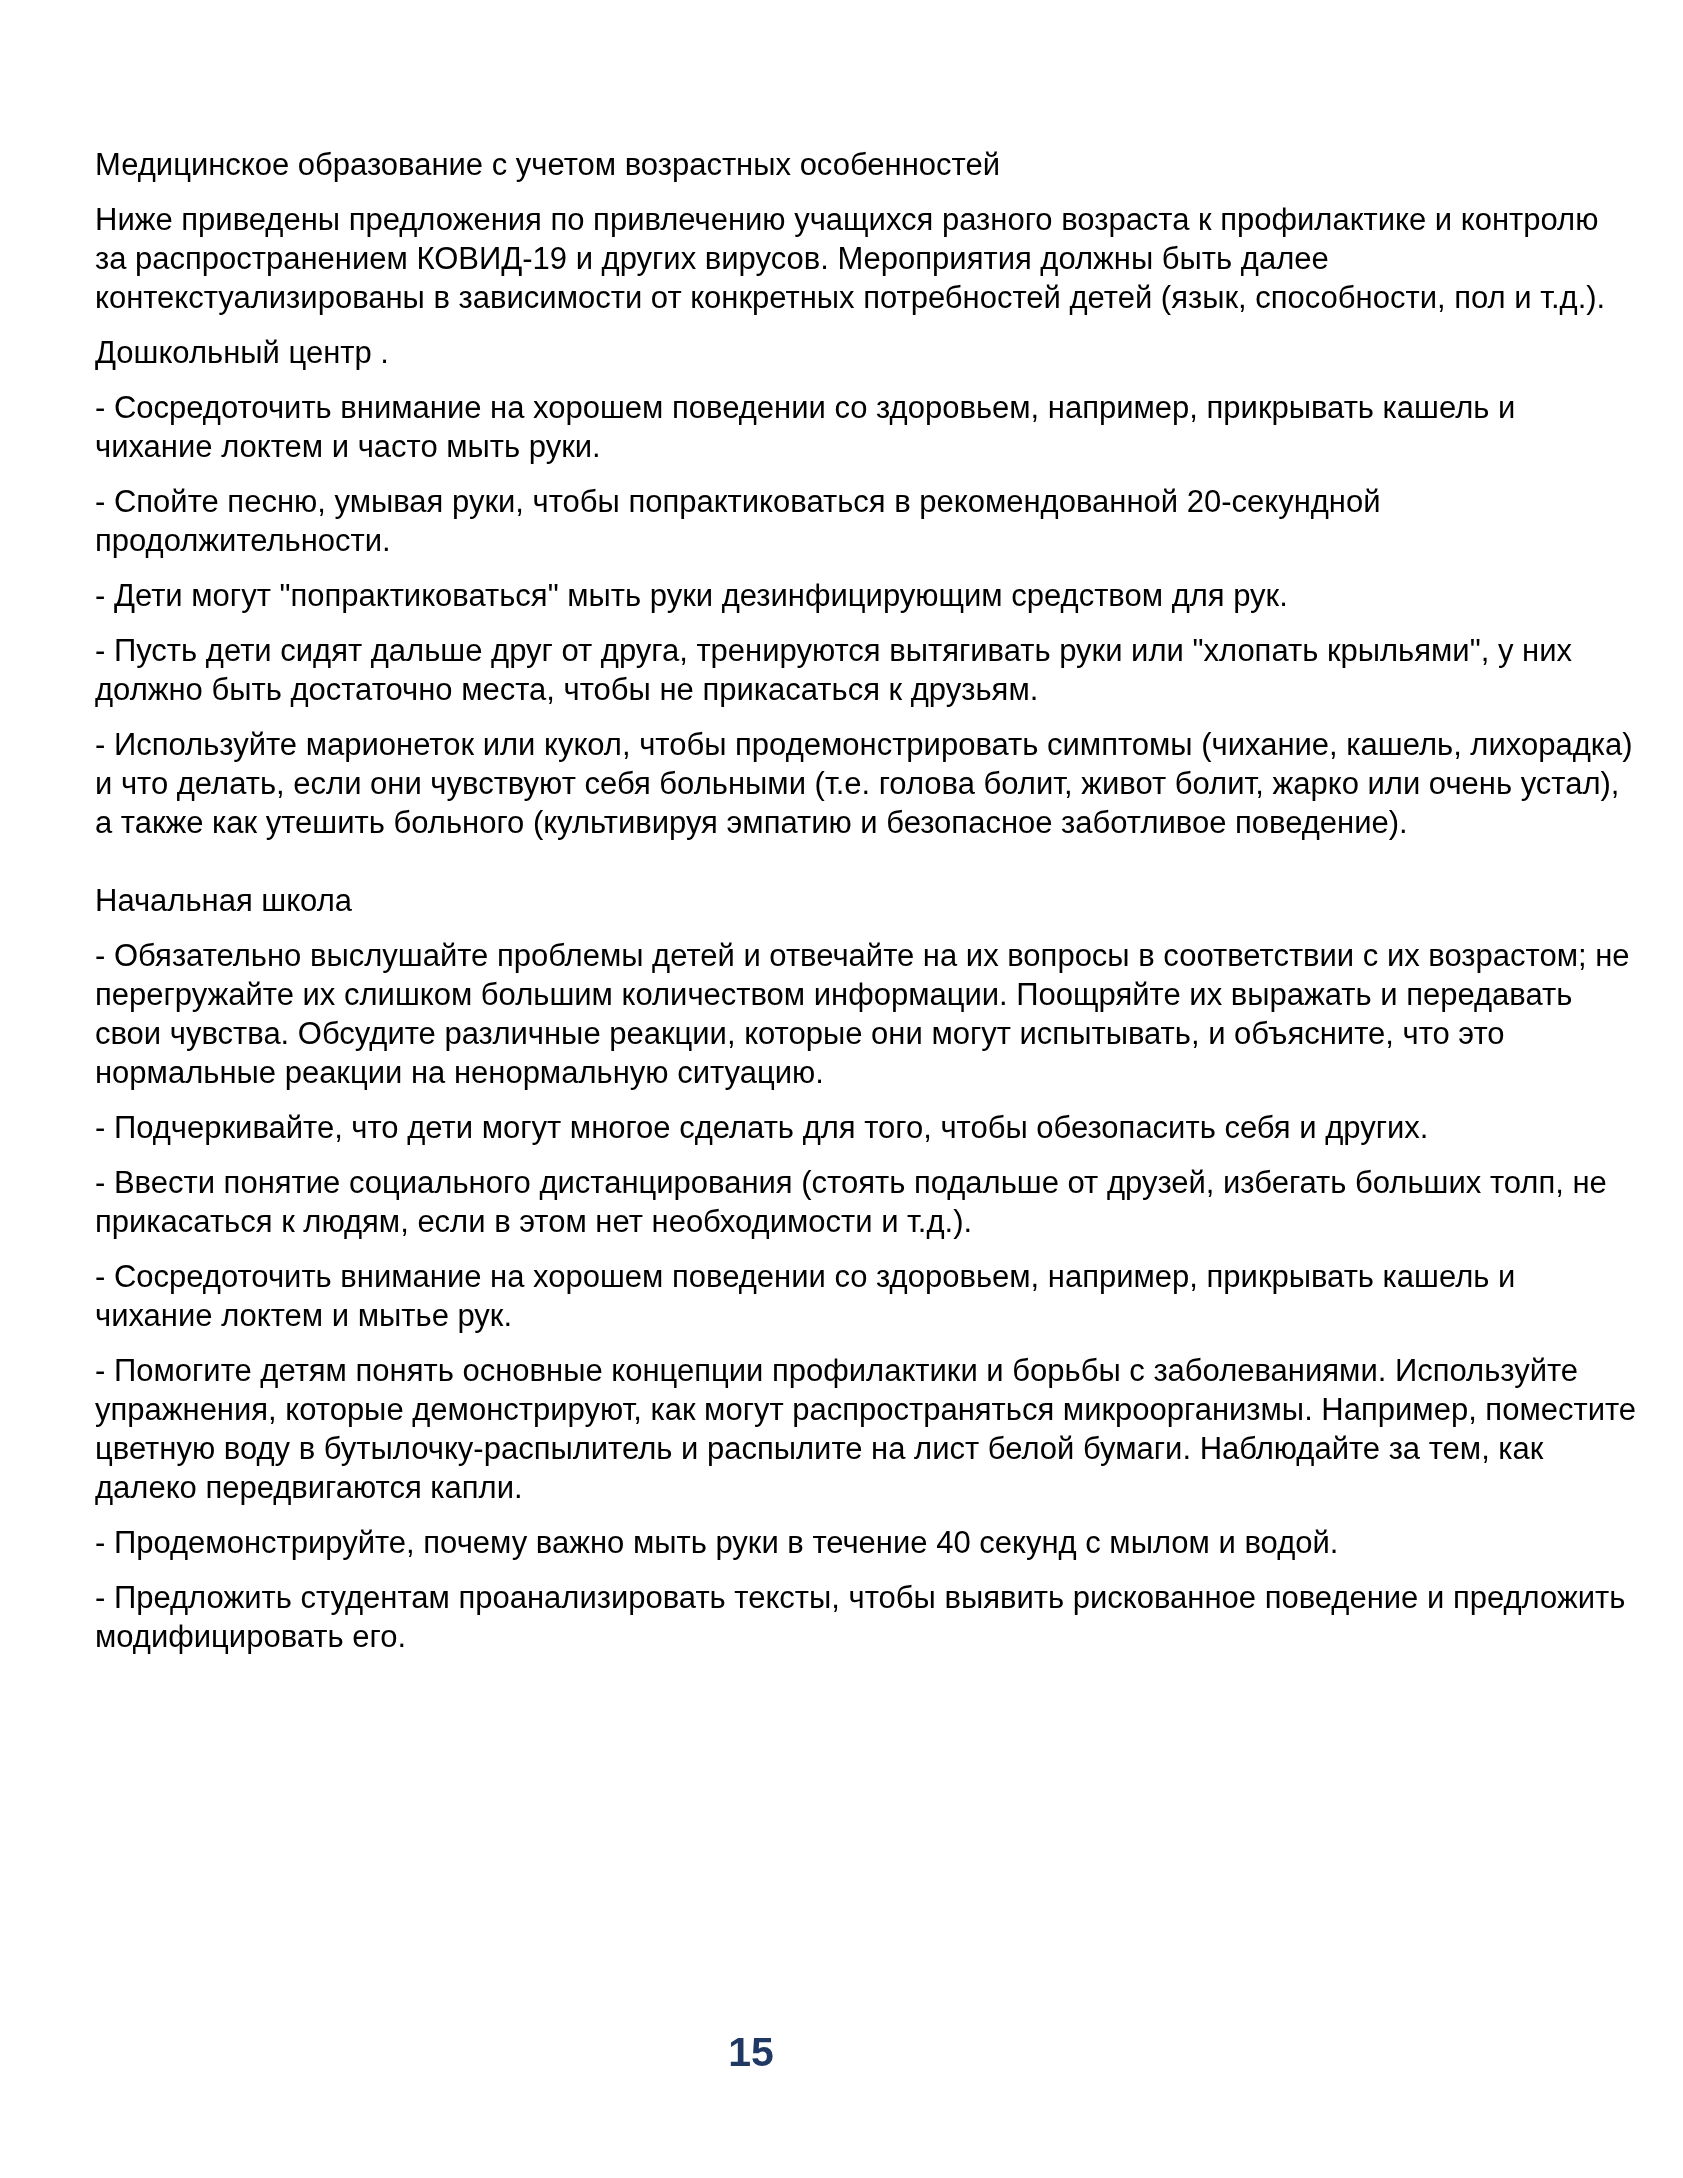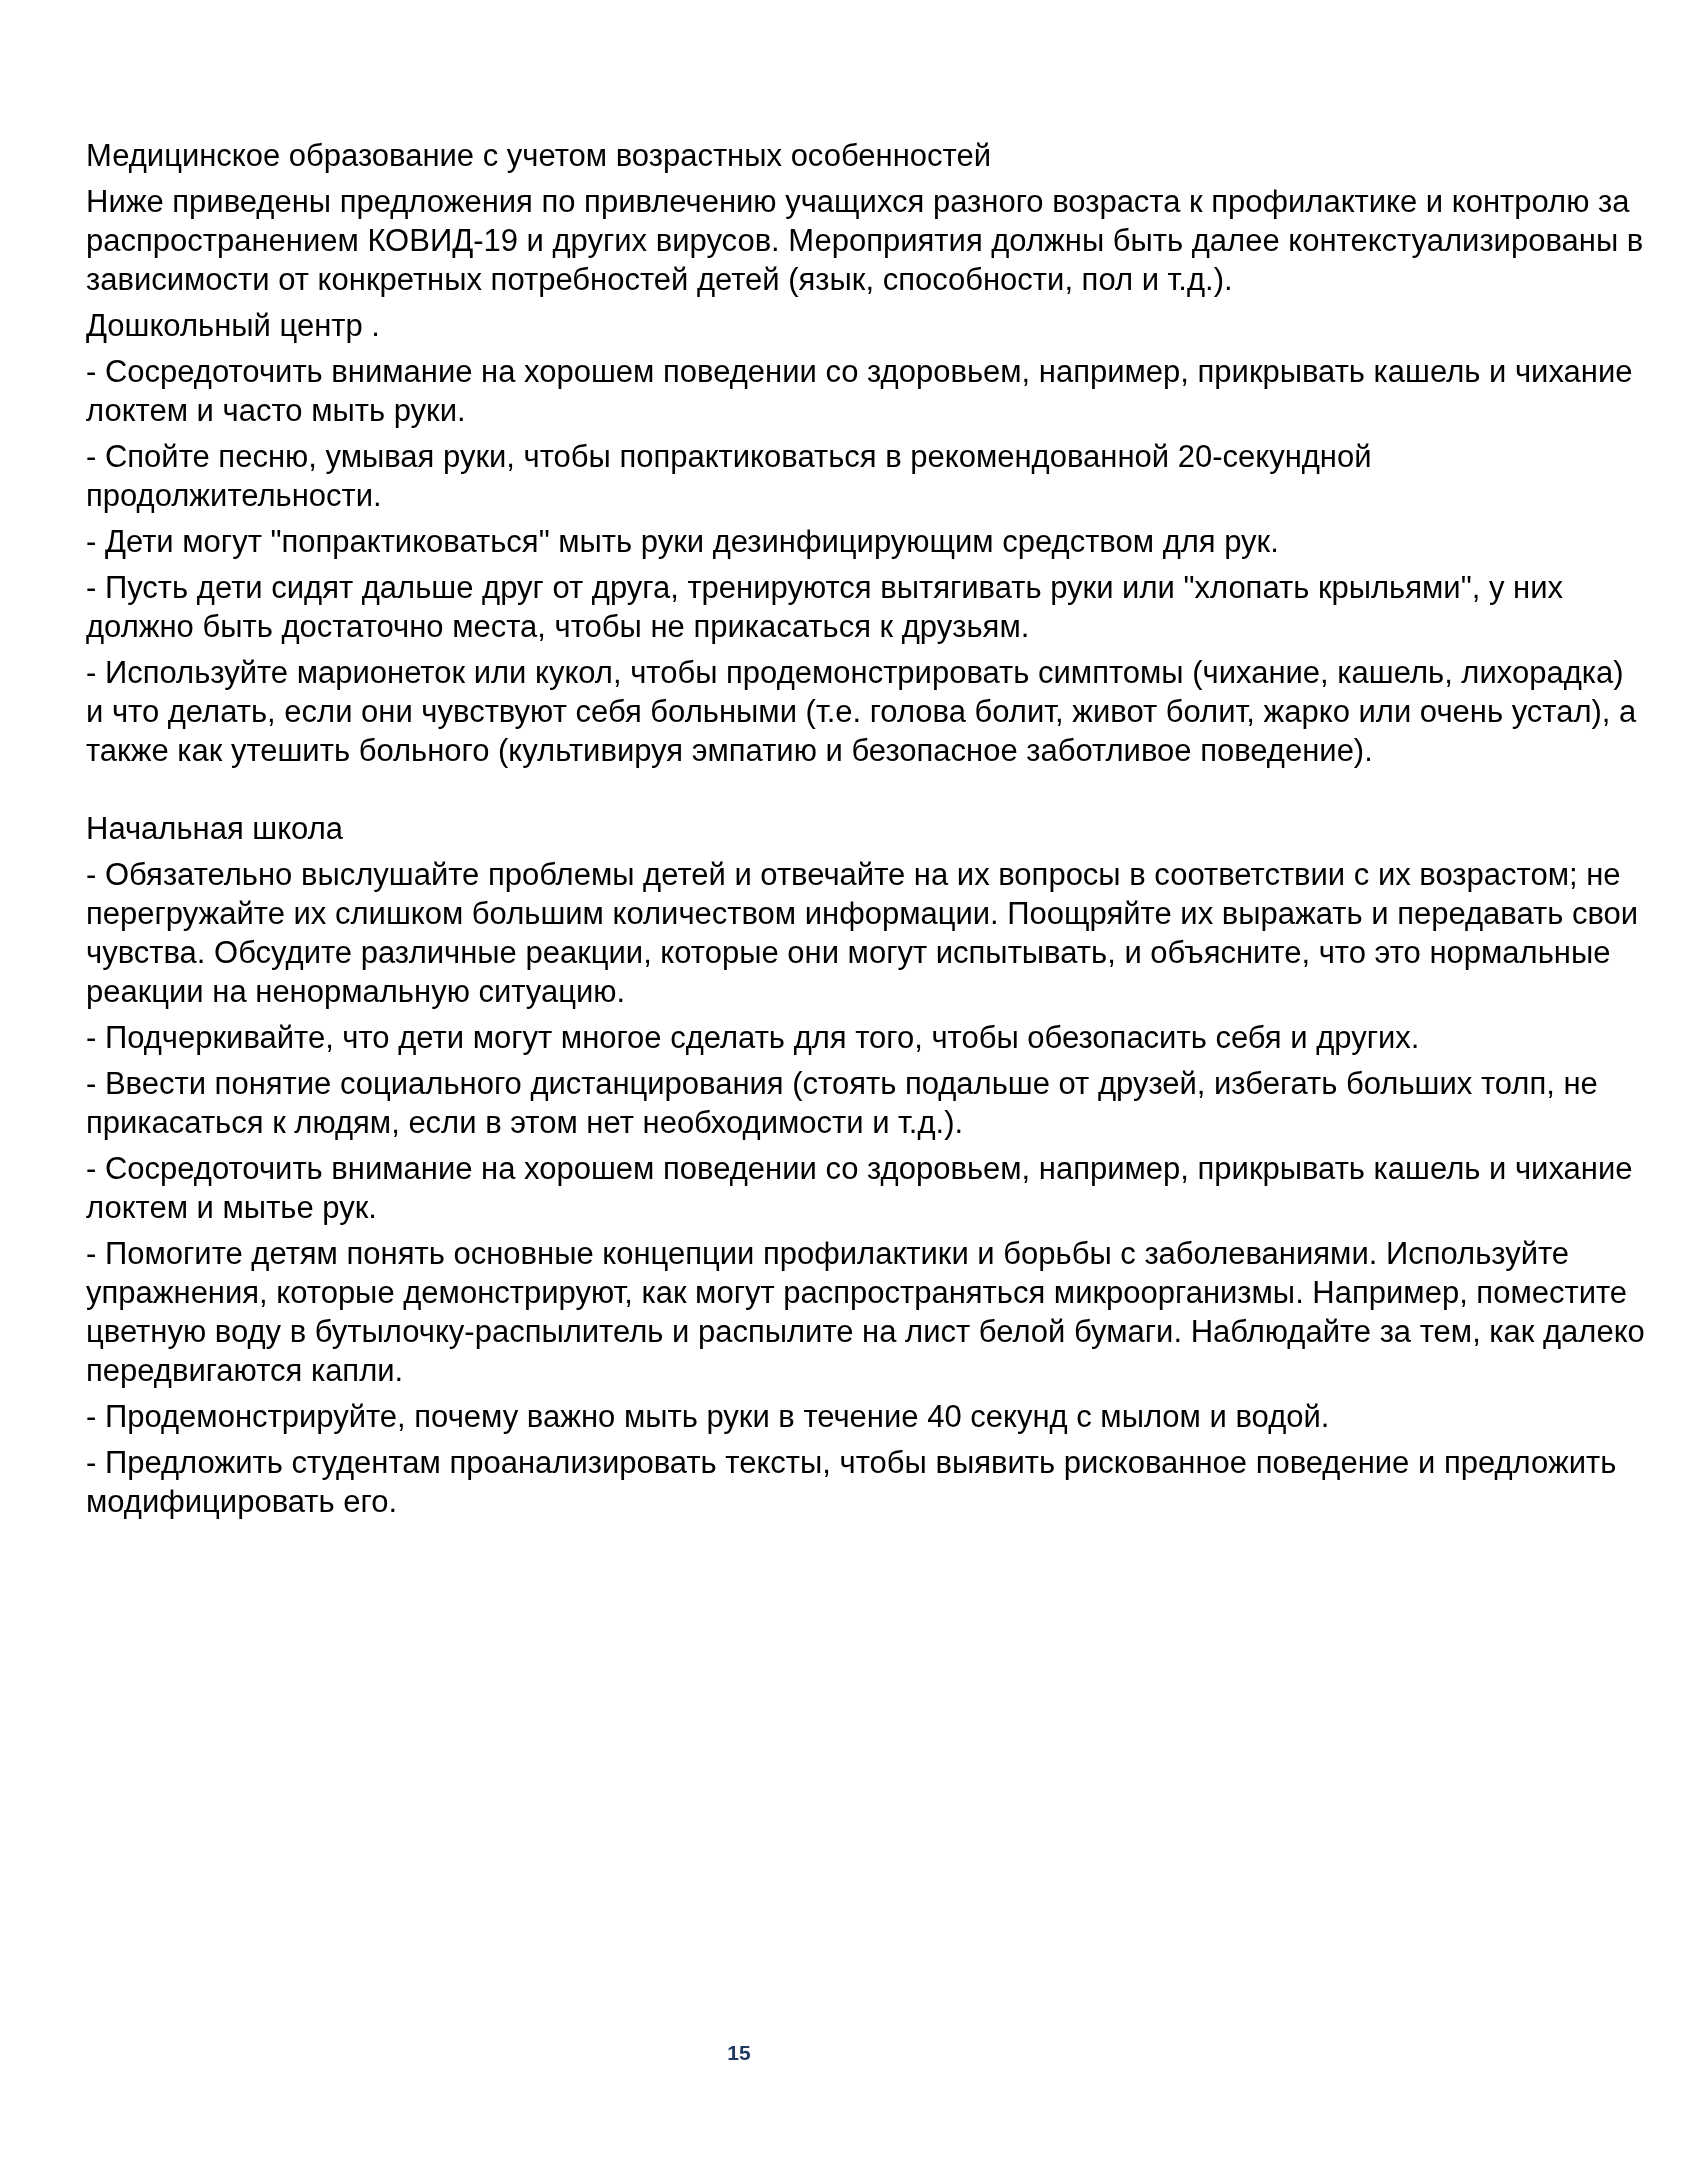--- a/index.html
+++ b/index.html
@@ -13,32 +13,32 @@
     font-family: "Liberation Sans", "DejaVu Sans", sans-serif;
     font-size: 31px;
     line-height: 39px;
     color: #000000;
     -webkit-font-smoothing: antialiased;
   }
   .content {
     padding: 129px 30px 0 79px;
     width: 100%;
   }
-  .content p { margin: 7px; }
+  .content p { margin: 16px; }
   .title { margin-bottom: 39px; }
   .intro { margin-bottom: 39px; }
   .section { margin-bottom: 39px; }
   .footer {
     position: absolute;
     top: 2033px;
-    left: 4px;
+    left: 16px;
     width: 1470px;
     text-align: center;
     font-weight: bold;
-    font-size: 21px;
+    font-size: 41px;
     line-height: 39px;
   }
 </style>
 </head>
 <body>
 
 <div class="page">
   <div class="content">
 
     <p class="title">Медицинское образование с учетом возрастных особенностей</p>

